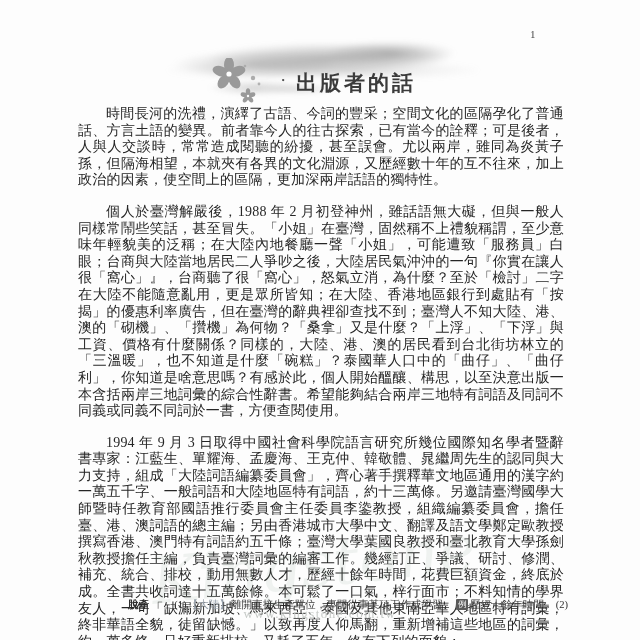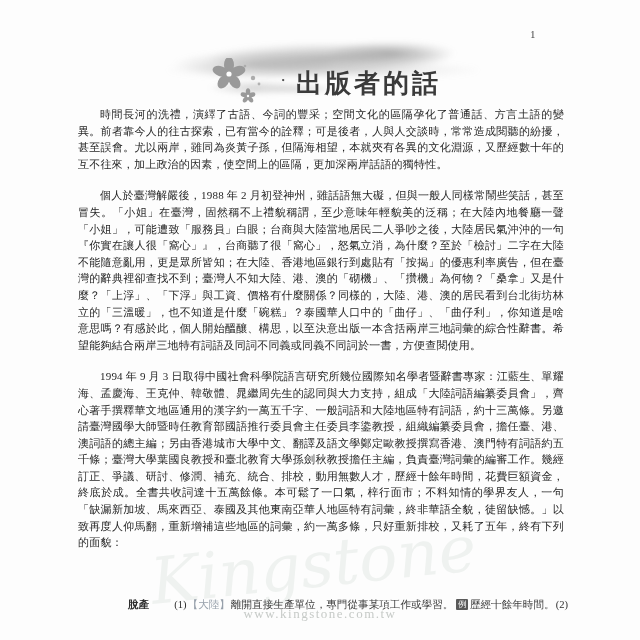--- a/index.html
+++ b/index.html
@@ -40,29 +40,29 @@
     position:absolute;left:212px;top:58px;
     display:flex;align-items:center;gap:6px;
   }
   .flower-wrap{width:58px;height:50px;position:relative;flex:0 0 auto;}
   .title-bullet{
     font-size:14px;color:#4a4a4a;line-height:1;
     transform:translateY(-2px);
   }
   .page-title{
     font-family:"Liberation Sans","DejaVu Sans",sans-serif;
-    font-weight:bold;font-size:26px;color:#3b3b3b;
+    font-weight:bold;font-size:21px;color:#3b3b3b;
     letter-spacing:3px;white-space:nowrap;
   }
   .content{
     position:absolute;left:78px;top:106px;width:486px;
   }
   .content p{
     margin:0 0 15px 0;
-    font-size:11px;line-height:16.6px;
+    font-size:14px;line-height:16.6px;
     color:#262626;
     text-align:justify;text-indent:2em;
     letter-spacing:0.2px;
   }
   .entry-line{
     position:absolute;left:128px;top:597px;width:446px;
     font-size:10.6px;line-height:14px;color:#2e2e2e;
     white-space:nowrap;
   }
   .entry-headword{

